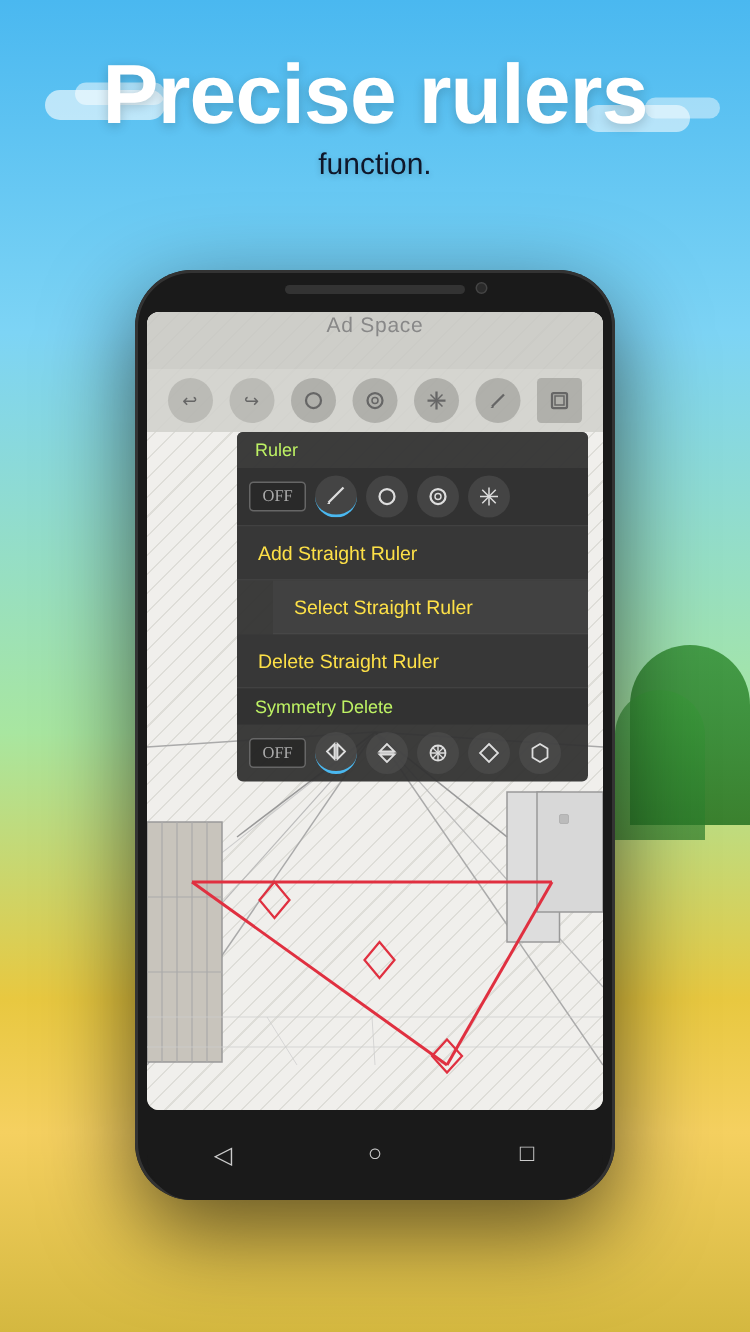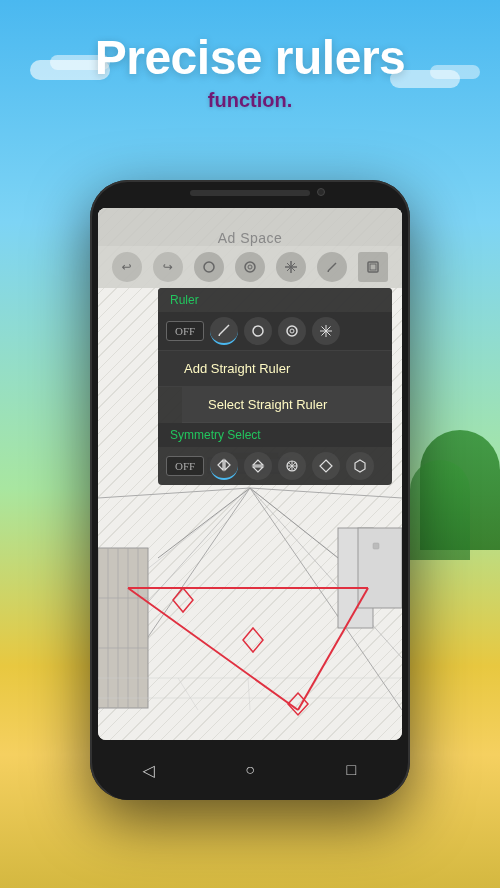--- a/index.html
+++ b/index.html
@@ -23,30 +23,30 @@
 
     
     .title-area {
       position: absolute;
       top: 30px;
       left: 0; right: 0;
       text-align: center;
       z-index: 10;
     }
     .title-main {
-      font-size: 48px;
+      font-size: 56px;
       font-weight: 900;
       color: white;
       text-shadow: 0 2px 8px rgba(0,0,0,0.2);
       letter-spacing: -0.5px;
     }
     .title-sub {
       font-size: 20px;
-      font-weight: 700;
-      color: #701a75;
+      font-weight: 400;
+      color: #0f172a;
       text-shadow: 0 1px 4px rgba(0,0,0,0.2);
       margin-top: 4px;
     }
 
     
     .phone-outer {
       position: absolute;
       top: 180px;
       left: 50%;
       transform: translateX(-50%);
@@ -121,21 +121,21 @@
       height: 100%;
     }
 
     
     .ad-space {
       position: absolute;
       top: 0; left: 0; right: 0;
       height: 38px;
       background: rgba(200,200,195,0.85);
       display: flex;
-      align-items: flex-end;
+      align-items: flex-start;
       justify-content: center;
       z-index: 20;
     }
     .ad-space-text {
       font-size: 14px;
       color: #888;
       letter-spacing: 0.5px;
     }
 
     
@@ -172,21 +172,21 @@
       right: 10px;
       background: rgba(50,50,50,0.95);
       border-radius: 4px;
       z-index: 30;
       overflow: hidden;
     }
 
     .ruler-section-header {
       padding: 5px 12px;
       font-size: 12px;
-      color: #22c55e;
+      color: #bef264;
       background: rgba(60,60,60,0.9);
     }
 
     .ruler-icons-row {
       display: flex;
       align-items: center;
       padding: 5px 8px;
       gap: 6px;
       background: rgba(50,50,50,0.95);
       border-bottom: 1px solid rgba(80,80,80,0.5);
@@ -211,23 +211,23 @@
       align-items: center;
       justify-content: center;
       font-size: 11px;
       color: #ddd;
     }
     .ruler-icon-btn.active-blue {
       border-bottom: 2px solid #4ab8f0;
     }
 
     .ruler-menu-item {
-      padding: 10px 26px;
+      padding: 10px 14px;
       font-size: 13px;
-      color: #fef9c3;
+      color: #fde047;
       border-bottom: 1px solid rgba(80,80,80,0.4);
       background: rgba(55,55,55,0.95);
     }
 
     
     .symmetry-section {
       background: rgba(50,50,50,0.95);
     }
     .symmetry-icons-row {
       display: flex;
@@ -421,22 +421,23 @@
             <line x1="2.5" y1="2.5" x2="11.5" y2="11.5" stroke="#ddd" stroke-width="1"></line>
             <line x1="11.5" y1="2.5" x2="2.5" y2="11.5" stroke="#ddd" stroke-width="1"></line>
           </svg>
         </div>
       </div>
 
       <div class="ruler-menu-item">Add Straight Ruler</div>
 
       <div class="ruler-menu-item" style="background:rgba(65,65,65,0.95);margin-left:24px;">Select Straight Ruler</div>
 
-
-      <div class="ruler-section-header symmetry-section">Symmetry Select</div>
+      <div class="ruler-menu-item">Delete Straight Ruler</div>
+
+      <div class="ruler-section-header symmetry-section">Symmetry Delete</div>
 
       <div class="symmetry-icons-row">
         <div class="ruler-off-btn">OFF</div>
 
         <div class="ruler-icon-btn active-blue">
           <svg width="14" height="14" viewBox="0 0 14 14">
             <polygon points="1,7 6,2 6,12" fill="none" stroke="#ddd" stroke-width="1.2"></polygon>
             <polygon points="13,7 8,2 8,12" fill="none" stroke="#ddd" stroke-width="1.2"></polygon>
             <line x1="7" y1="2" x2="7" y2="12" stroke="#ddd" stroke-width="1"></line>
           </svg>

